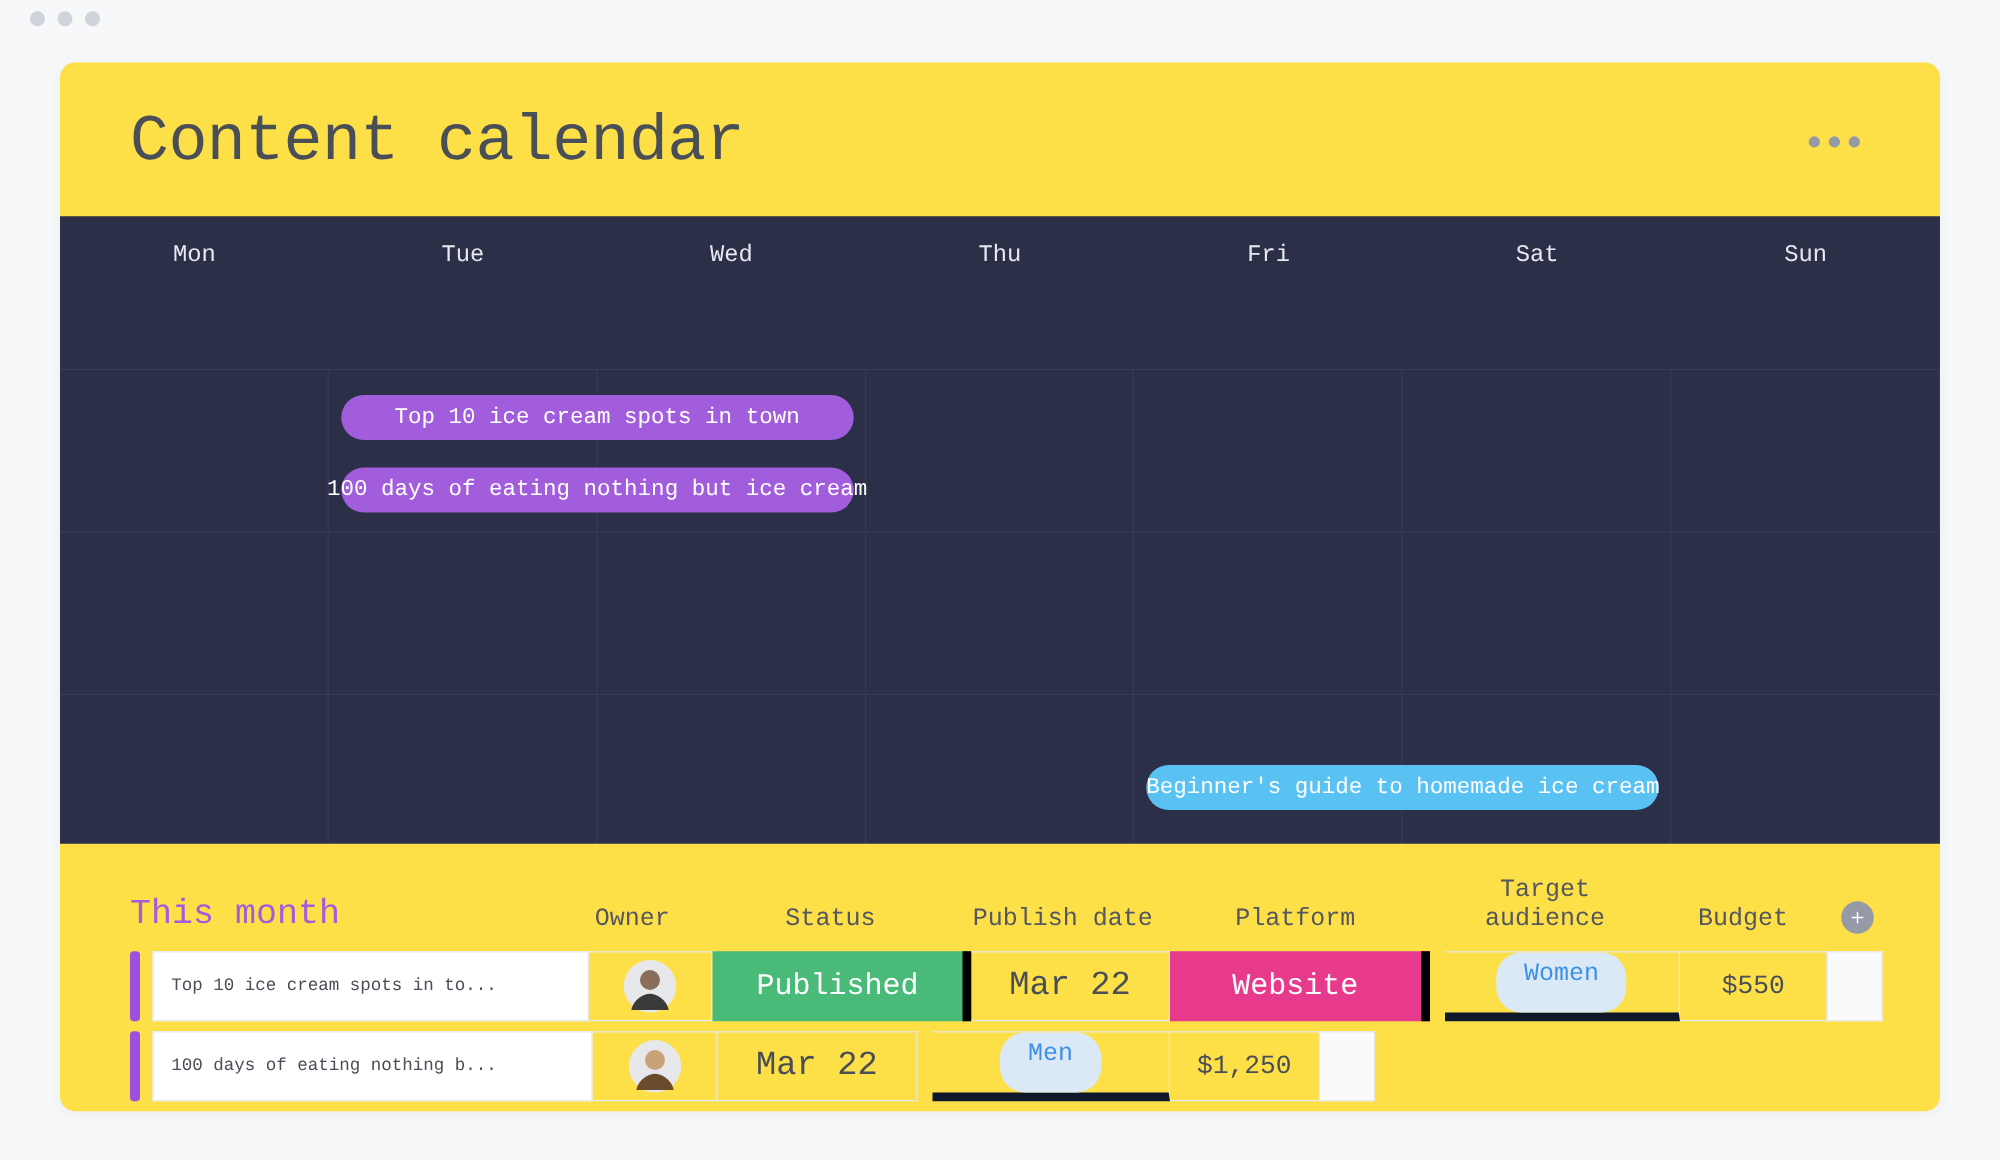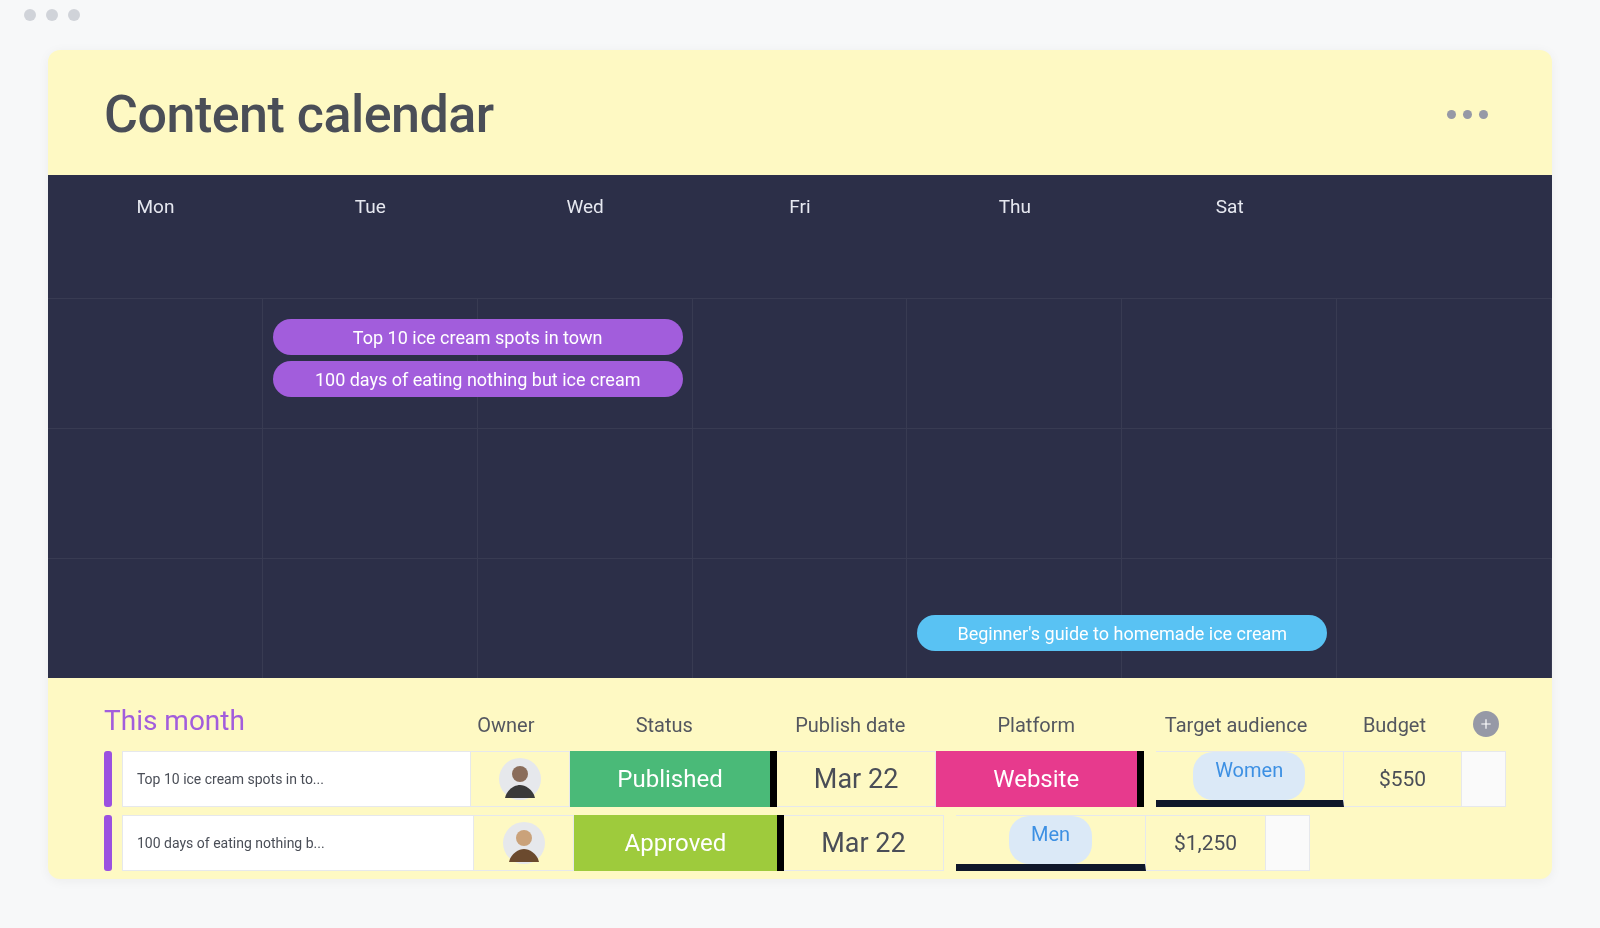--- a/index.html
+++ b/index.html
@@ -21,24 +21,25 @@
     padding-left: 24px;
     gap: 10px;
   }
   .titlebar .dot {
     width: 12px; height: 12px; border-radius: 50%;
     background: #d0d3d9;
   }
 
   .app-card {
     margin: 20px 48px 0 48px;
-    background: #fef9c3;
+    background: #fde047;
     border-radius: 12px;
     box-shadow: 0 2px 12px rgba(0,0,0,0.05);
     overflow: hidden;
+    font-family: Liberation Mono, monospace;
   }
 
   .header-row {
     display: flex;
     align-items: center;
     justify-content: space-between;
     padding: 34px 64px 30px 56px;
   }
   .page-title {
     font-size: 52px;
@@ -96,21 +97,21 @@
     justify-content: center;
     padding: 0 18px;
     white-space: nowrap;
     cursor: pointer;
   }
   .ev-purple { background: #a25ddc; }
   .ev-blue   { background: #59c2f3; color: #ffffff; }
 
   
   .ev1 { top: 20px; left: calc(100%/7 * 1 + 10px); width: calc(100%/7 * 2 - 20px); }
-  .ev2 { top: 62px; left: calc(100%/7 * 1 + 10px); width: calc(100%/7 * 2 - 20px); }
+  .ev2 { top: 78px; left: calc(100%/7 * 1 + 10px); width: calc(100%/7 * 2 - 20px); }
   .ev3 { top: 56px; left: calc(100%/7 * 4 + 10px); width: calc(100%/7 * 2 - 20px); }
 
   
   .table-wrap {
     padding: 26px 46px 0 56px;
   }
   .table-head-row {
     display: flex;
     align-items: flex-end;
     gap: 16px;
@@ -252,23 +253,24 @@
         <span></span>
         <span></span>
       </div>
     </div>
 
     <div class="calendar">
       <div class="cal-head">
         <div>Mon</div>
         <div>Tue</div>
         <div>Wed</div>
+        <div>Thu</div>
         <div>Fri</div>
-        <div>Thu</div>
         <div>Sat</div>
+        <div>Sun</div>
       </div>
 
       <div class="cal-row row-events">
         <div class="cell"></div>
         <div class="cell"></div>
         <div class="cell"></div>
         <div class="cell"></div>
         <div class="cell"></div>
         <div class="cell"></div>
         <div class="cell"></div>
@@ -343,21 +345,20 @@
         <div class="item-cell">100 days of eating nothing b...</div>
         <div class="owner-cell">
           <span class="avatar">
             <svg viewBox="0 0 42 42">
                 <circle cx="21" cy="21" r="21" fill="#e6e8ec"></circle>
                 <circle cx="21" cy="16" r="8" fill="#caa27a"></circle>
                 <path d="M6 40c2-9 10-13 15-13s13 4 15 13z" fill="#6b4a2e"></path>
               </svg>
           </span>
         </div>
-        <div class="status-cell bg-approved">Approved</div>
         <div class="date-cell">Mar 22</div>
         <div class="audience-cell">
           <span class="audience-pill">Men</span>
         </div>
         <div class="budget-cell">$1,250</div>
         <div class="trailing-cell"></div>
       </div>
 
     </div>
 

